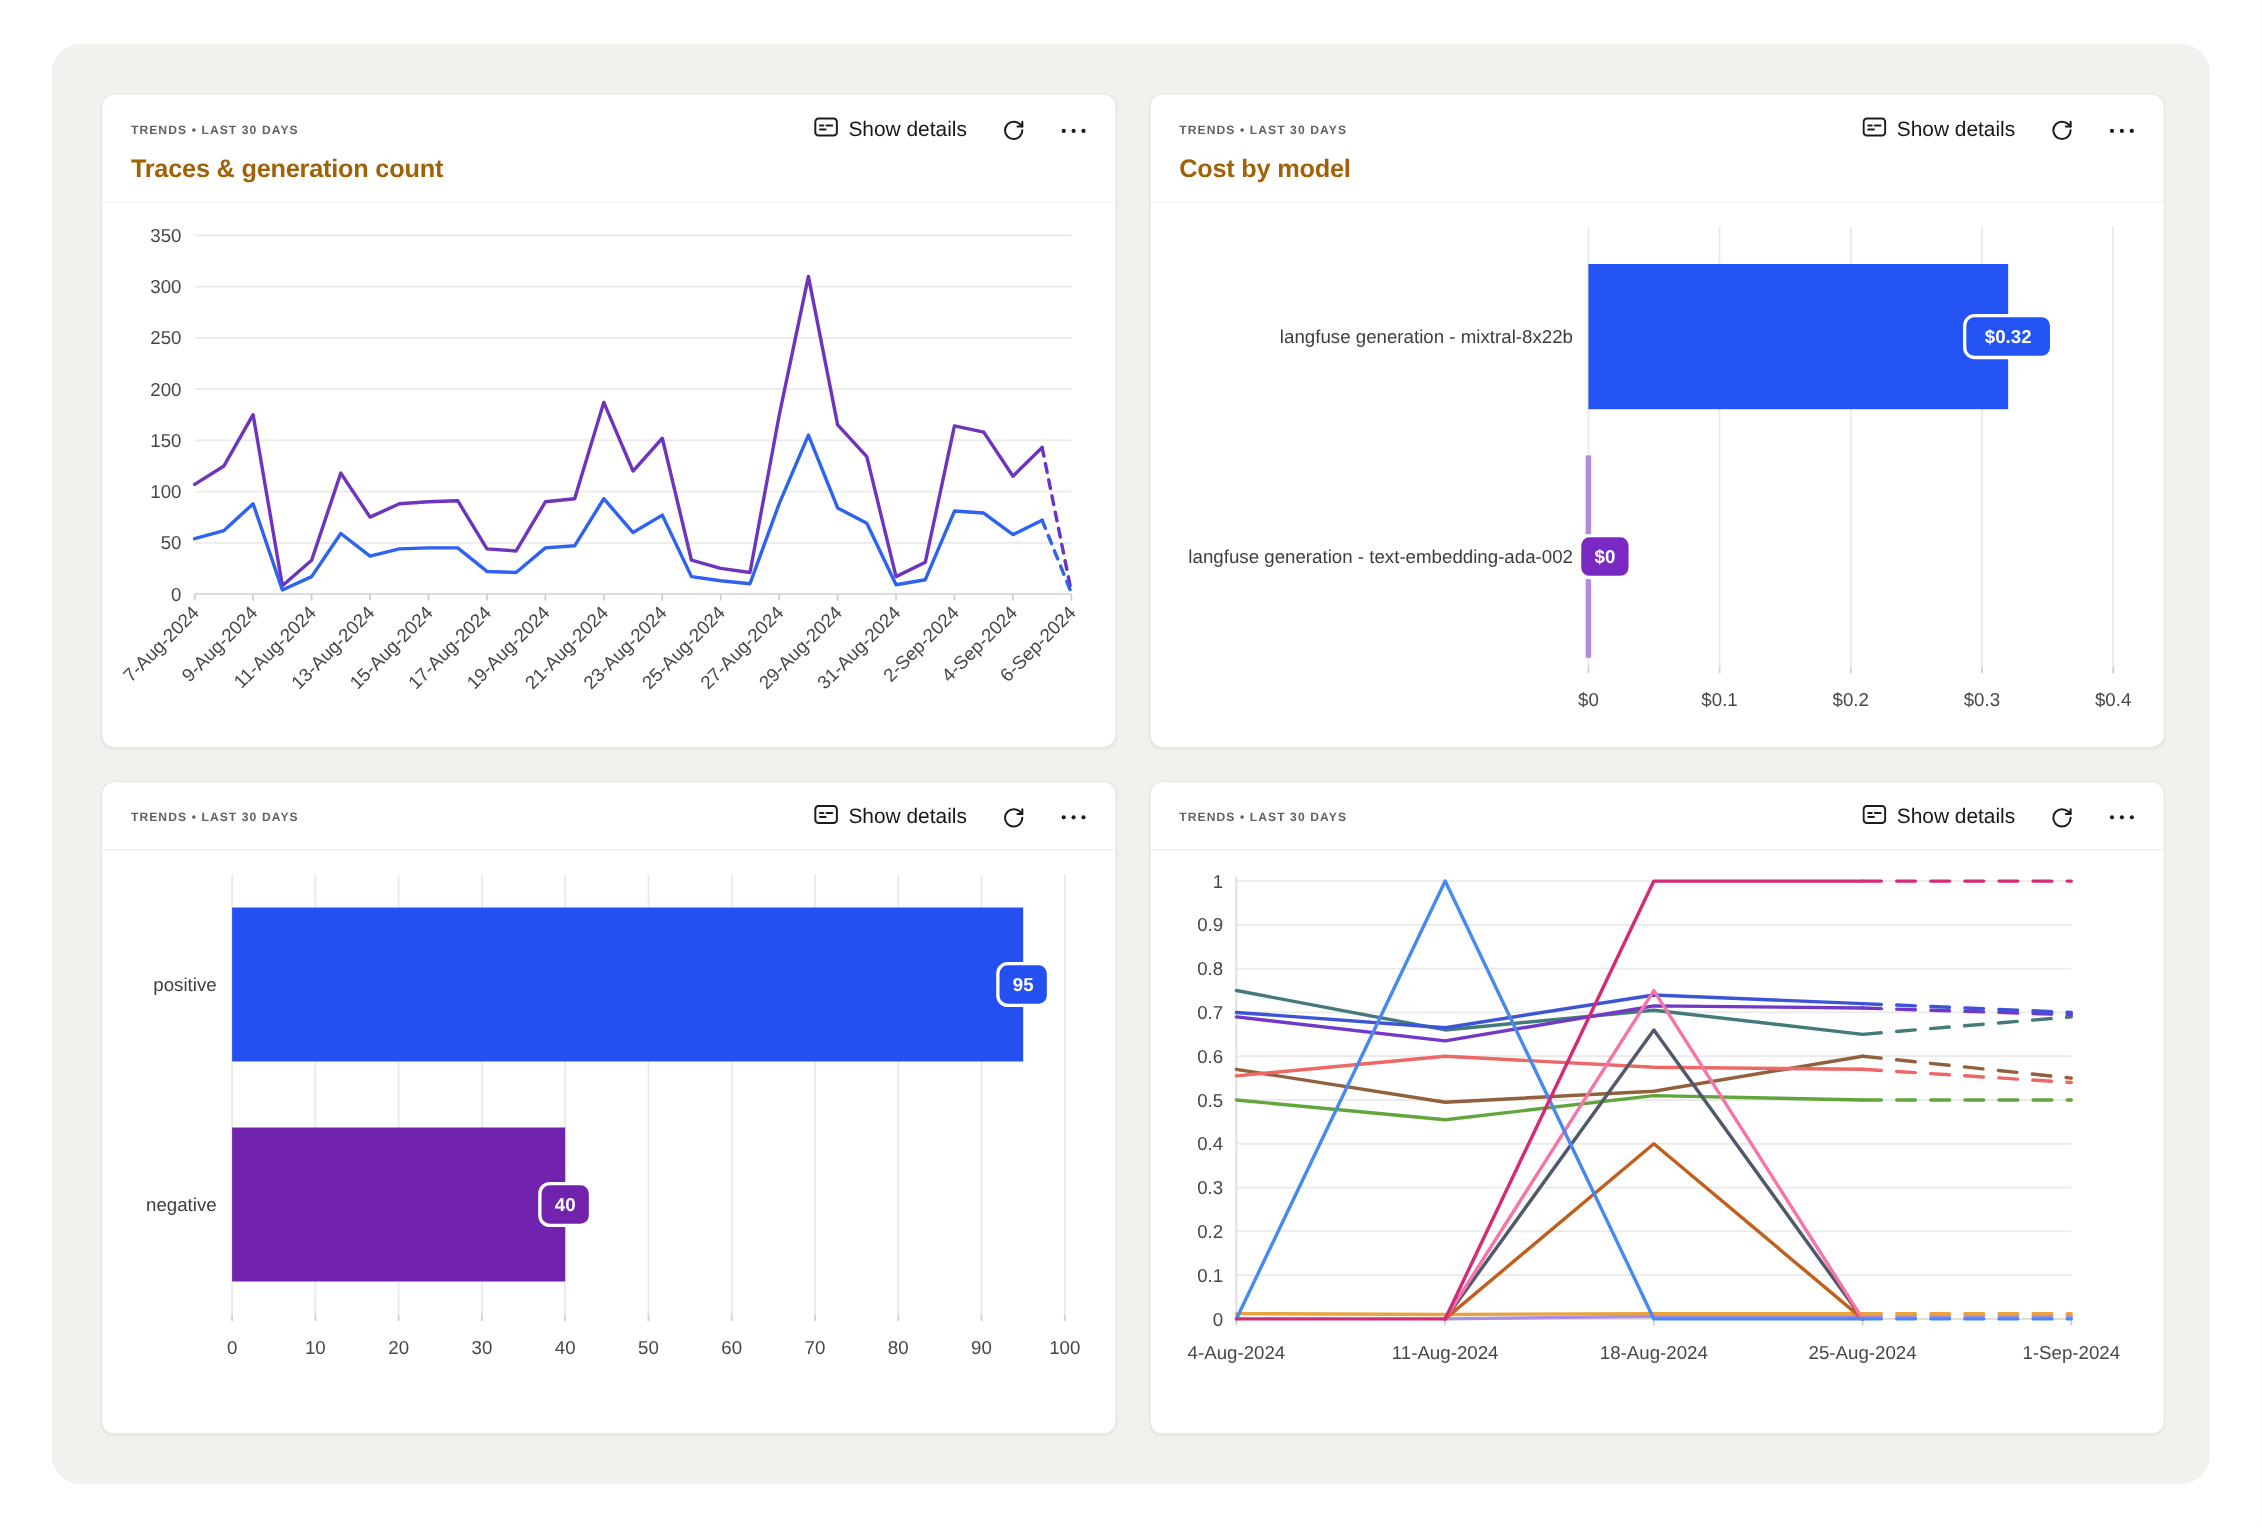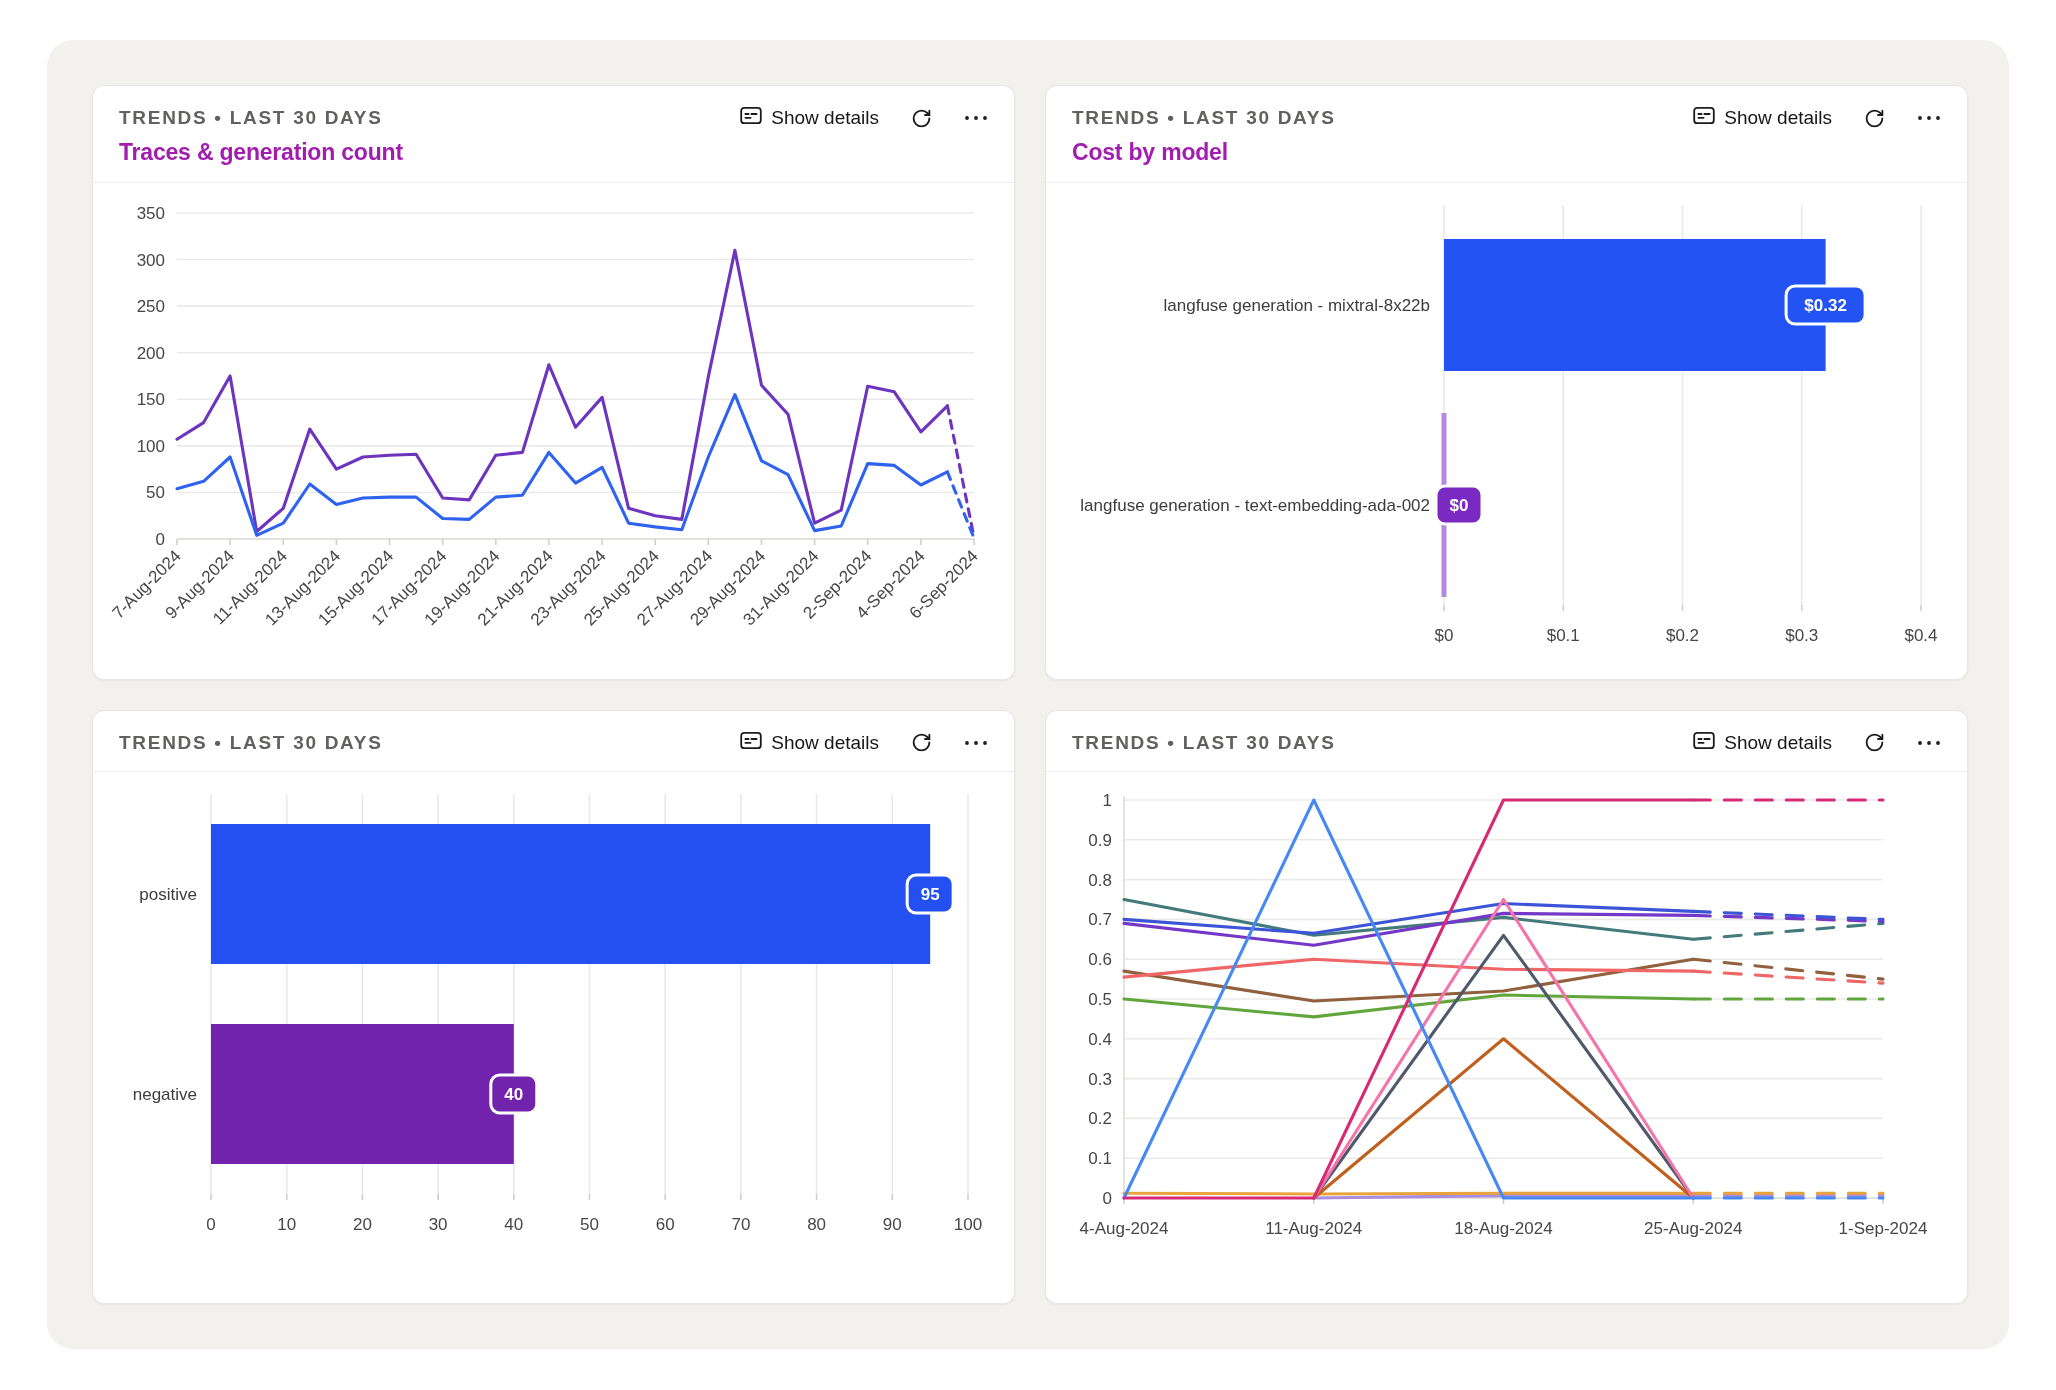--- a/index.html
+++ b/index.html
@@ -13,28 +13,28 @@
     background:#f2f1ee;border-radius:26px;box-sizing:border-box;
     padding:45px;display:grid;grid-template-columns:1fr 1fr;grid-template-rows:1fr 1fr;gap:30px;
   }
   .card{
     background:#ffffff;border:1px solid #e7e6e3;border-radius:12px;
     box-shadow:0 1px 2px rgba(0,0,0,.05);
     padding:20px 26px 10px;display:flex;flex-direction:column;box-sizing:border-box;min-height:0;
   }
   .head-wrap{margin:0 -26px;padding:0 26px 16px;border-bottom:1px solid #ededea;}
   .card-head{display:flex;align-items:center;justify-content:space-between;}
-  .eyebrow{font-size:19px;font-weight:700;letter-spacing:.09em;color:#61615f;}
+  .eyebrow{font-size:11px;font-weight:700;letter-spacing:.09em;color:#61615f;}
   .actions{display:flex;align-items:center;gap:32px;}
   .action-btn{
     display:flex;align-items:center;gap:9px;font-size:19px;font-weight:500;color:#171717;
     cursor:pointer;background:none;border:none;padding:0;font-family:inherit;justify-content:flex-end;
   }
   .icon-btn{background:none;border:none;padding:0;cursor:pointer;display:flex;align-items:center;}
-  .card-title{font-size:23px;font-weight:700;color:#a21caf;margin-top:9px;letter-spacing:-.2px;}
+  .card-title{font-size:23px;font-weight:700;color:#a16207;margin-top:9px;letter-spacing:-.2px;}
   .chart-canvas{flex:1;position:relative;margin-top:8px;min-height:0;}
   .chart-canvas svg{overflow:visible;display:block;}
   .axlbl{font-size:17px;fill:#474747;}
   .catlbl{font-size:17px;fill:#3d3d3d;}
   .badgetxt{font-size:17px;font-weight:700;fill:#ffffff;}
 </style>
 </head>
 <body>
 
 <div class="panel">

